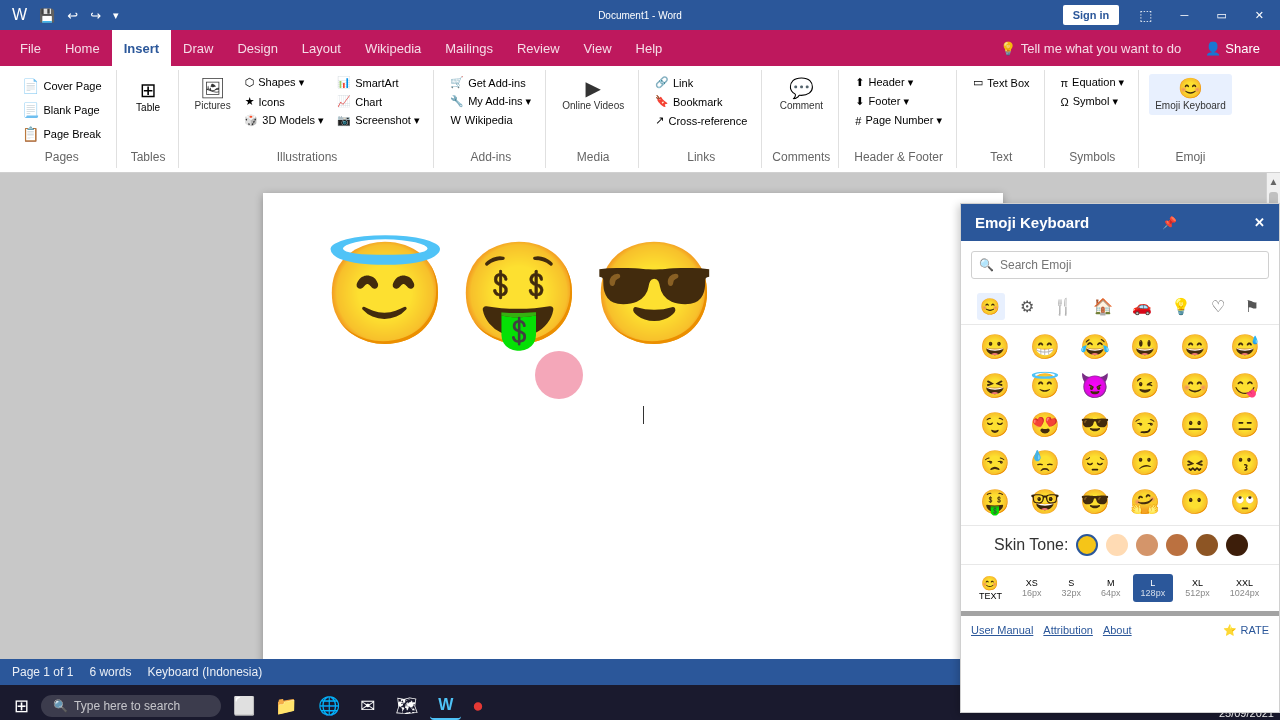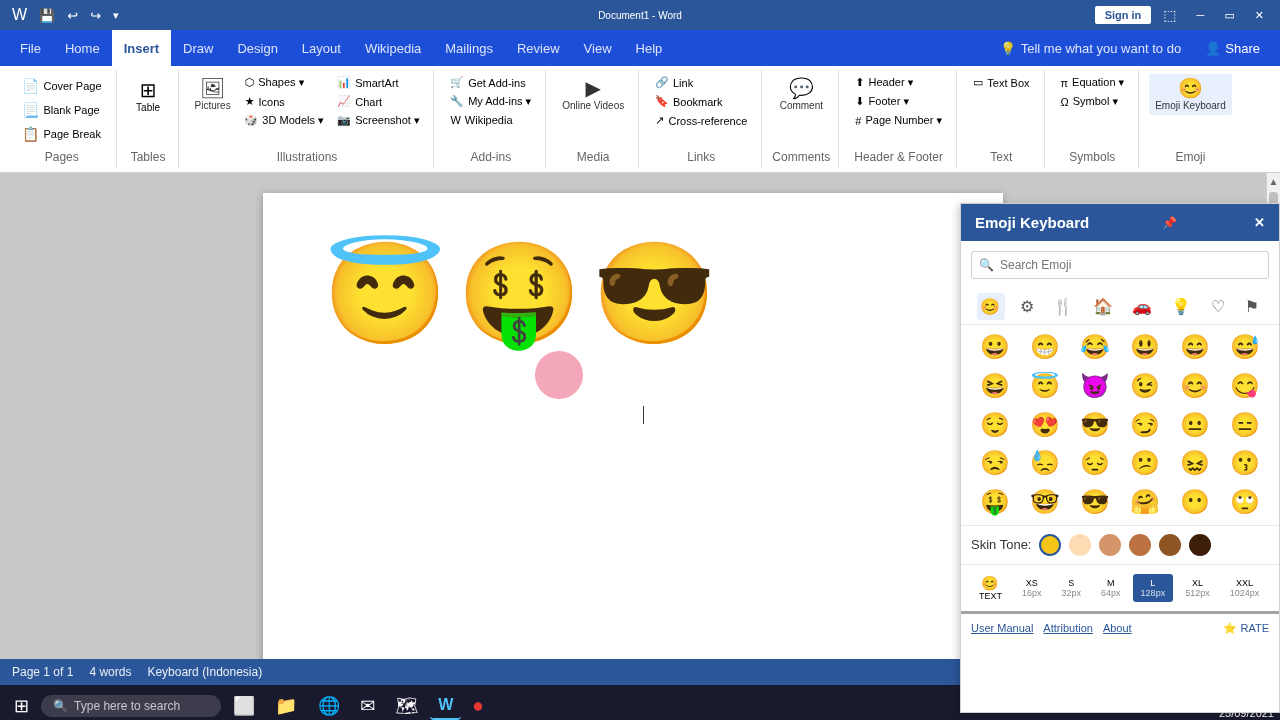--- a/index.html
+++ b/index.html
@@ -10,29 +10,29 @@
       background: #2b579a;
       color: white;
       height: 30px;
       display: flex;
       align-items: center;
       justify-content: space-between;
       padding: 0 8px;
     }
     .title-bar-left { display: flex; align-items: center; gap: 6px; }
     .title-bar-center { position: absolute; left: 50%; transform: translateX(-50%); font-size: 10px; }
-    .title-bar-right { display: flex; align-items: center; gap: 4px; margin-left: auto; }
+    .title-bar-right { display: flex; gap: 12px; margin-left: auto; }
     .title-btn { background: transparent; border: none; color: white; cursor: pointer; padding: 2px 8px; font-size: 11px; }
     .quick-access { display: flex; gap: 4px; align-items: center; }
     .quick-access span { color: white; font-size: 14px; cursor: pointer; padding: 2px 4px; }
     .signin-btn { background: white; color: #2b579a; border: none; padding: 3px 10px; font-size: 11px; cursor: pointer; border-radius: 2px; font-weight: bold; }
 
     
     .ribbon { background: #2b579a; }
-    .ribbon-tabs { display: flex; align-items: center; background: #1d4ed8; padding: 0 8px; height: 36px; }
+    .ribbon-tabs { display: flex; align-items: center; background: #be185d; padding: 0 8px; height: 36px; }
     .ribbon-tab { color: rgba(255,255,255,0.85); padding: 8px 12px; font-size: 13px; cursor: pointer; border: none; background: transparent; height: 36px; }
     .ribbon-tab.active { background: white; color: #2b579a; font-weight: 600; }
     .ribbon-tab.tell-me { margin-left: auto; display: flex; align-items: center; gap: 4px; color: rgba(255,255,255,0.85); }
     .ribbon-tab.share-btn { color: white; display: flex; align-items: center; gap: 4px; }
 
     .ribbon-content { background: white; border-bottom: 1px solid #d0d0d0; padding: 4px 8px; display: flex; align-items: stretch; gap: 2px; min-height: 90px; }
     .ribbon-group { display: flex; flex-direction: column; align-items: center; padding: 4px 8px; border-right: 1px solid #e0e0e0; min-width: 60px; }
     .ribbon-group:last-child { border-right: none; }
     .ribbon-group-label { font-size: 12px; color: #666; margin-top: auto; padding-top: 4px; }
     .ribbon-group-content { display: flex; gap: 2px; align-items: flex-start; flex-wrap: wrap; flex: 1; }
@@ -62,31 +62,31 @@
     .emoji-search { margin: 10px; position: relative; }
     .emoji-search input { width: 100%; border: 1px solid #d0d0d0; border-radius: 3px; padding: 6px 10px 6px 28px; font-size: 12px; outline: none; }
     .emoji-search-icon { position: absolute; left: 8px; top: 50%; transform: translateY(-50%); color: #888; font-size: 12px; }
     .emoji-cats { display: flex; justify-content: space-around; padding: 4px 10px; border-bottom: 1px solid #e8e8e8; }
     .emoji-cat { font-size: 16px; cursor: pointer; padding: 4px; border-radius: 3px; color: #555; }
     .emoji-cat:hover, .emoji-cat.active { background: #e8f0fe; color: #2b579a; }
     .emoji-section-label { padding: 8px 10px 4px; font-size: 12px; font-weight: 600; color: #333; }
     .emoji-grid { display: grid; grid-template-columns: repeat(6, 1fr); gap: 2px; padding: 4px 10px; }
     .emoji-item { font-size: 24px; text-align: center; padding: 4px 2px; cursor: pointer; border-radius: 4px; line-height: 1.2; }
     .skin-tone-section { padding: 8px 10px; display: flex; align-items: center; gap: 8px; border-top: 1px solid #e8e8e8; }
-    .skin-tone-label { font-size: 13px; color: #333; }
+    .skin-tone-label { font-size: 16px; color: #333; margin-left: 23px; }
     .skin-tone-dot { width: 22px; height: 22px; border-radius: 50%; cursor: pointer; border: 2px solid transparent; }
     .skin-tone-dot.active { border-color: #2b579a; }
     .size-section { padding: 6px 10px; border-top: 1px solid #e8e8e8; display: flex; gap: 4px; align-items: center; }
     .size-btn { display: flex; flex-direction: column; align-items: center; padding: 4px 8px; cursor: pointer; border-radius: 3px; font-size: 10px; border: none; background: transparent; }
     .size-btn.active { background: #2b579a; color: white; }
     .size-icon { font-size: 14px; }
     .size-label { font-size: 9px; }
     .size-px { font-size: 9px; color: #888; }
     .size-btn.active .size-px { color: rgba(255,255,255,0.8); }
-    .footer-links { padding: 8px 10px; border-top: 3px solid #a3a3a3; display: flex; gap: 10px; align-items: center; }
+    .footer-links { padding: 8px 10px; border-top: 5px solid #a3a3a3; display: flex; gap: 10px; align-items: center; }
     .footer-link { color: #2b579a; font-size: 11px; cursor: pointer; text-decoration: underline; }
     .rate-btn { margin-left: auto; color: #2b579a; font-size: 11px; cursor: pointer; display: flex; align-items: center; gap: 3px; }
 
     
     .status-bar { background: #2b579a; color: rgba(255,255,255,0.9); height: 26px; display: flex; align-items: center; padding: 0 12px; font-size: 12px; gap: 16px; }
     .status-right { margin-left: auto; display: flex; align-items: center; gap: 8px; }
     .status-zoom { display: flex; align-items: center; gap: 4px; }
 
     
     .taskbar { background: #1a1a2e; height: 42px; display: flex; align-items: center; padding: 0 6px; gap: 4px; }
@@ -455,21 +455,21 @@
       <div class="rate-btn">
         <span>⭐</span>
         <span>RATE</span>
       </div>
     </div>
   </div>
 </div>
 
 <div class="status-bar">
   <span>Page 1 of 1</span>
-  <span>4 words</span>
+  <span>6 words</span>
   <span>Keyboard (Indonesia)</span>
   <div class="status-right">
     <span>📖</span>
     <span>📄</span>
     <span>🌐</span>
     <div class="status-zoom">
       <span>─</span>
       <span style="width:80px;height:3px;background:rgba(255,255,255,0.5);display:inline-block;vertical-align:middle;"></span>
       <span>+</span>
       <span>100%</span>

